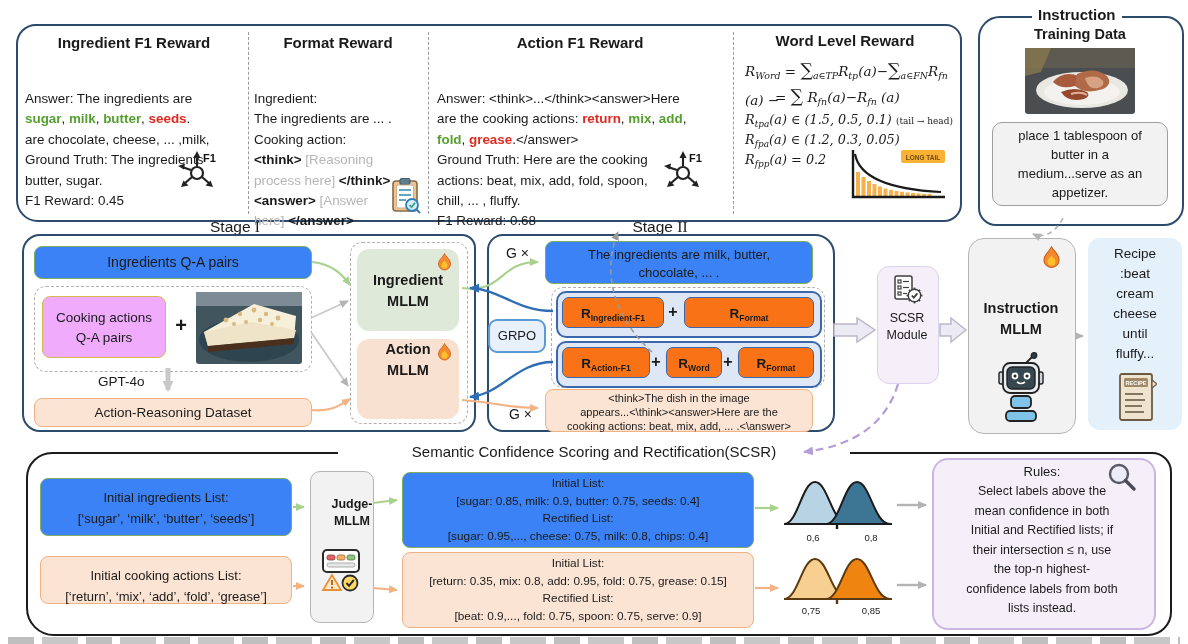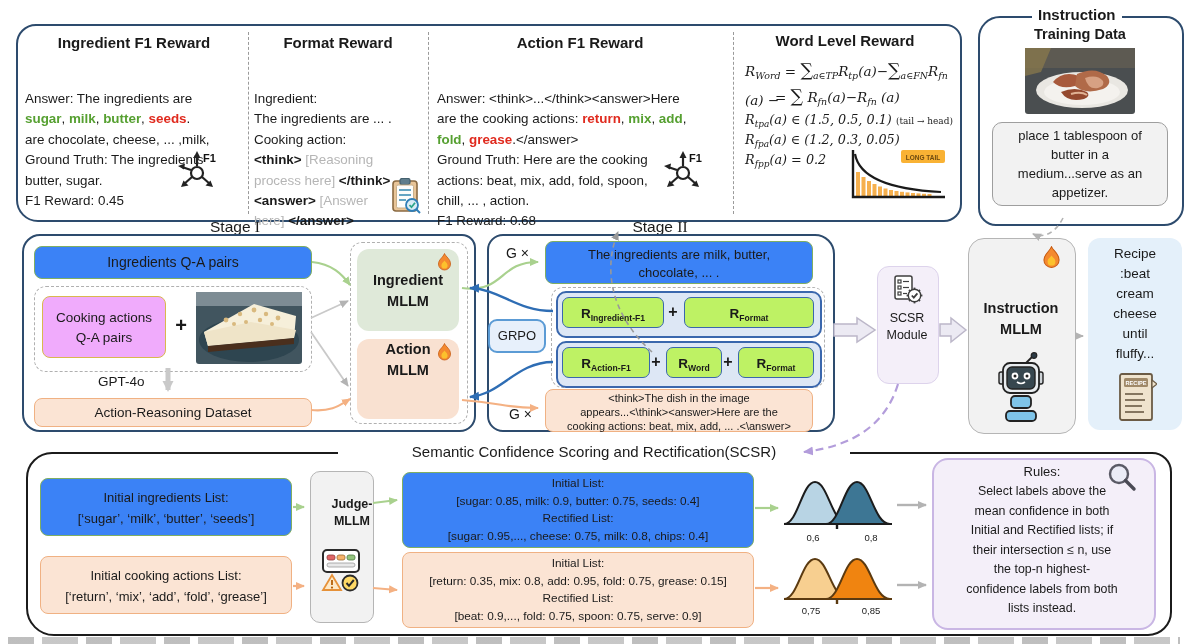--- a/index.html
+++ b/index.html
@@ -20,21 +20,21 @@
   .tk-sub{font-style:italic;font-size:0.70em;vertical-align:-0.28em;}
   .tk-sum{font-style:normal;font-size:1.3em;}
   .tk-small{font-size:0.70em;}
   .math{font-family:"DejaVu Serif",serif;font-size:13.5px;line-height:24px;}
   .math2{font-family:"DejaVu Serif",serif;font-size:12.8px;line-height:20px;}
   .greenbox{background:#3b82f6;border:1.6px solid #7fae63;border-radius:8px;}
   .orangebox{background:#fbe4d4;border:1.6px solid #f0b183;border-radius:8px;}
   .yellowbox{background:#f0abfc;border:1.6px solid #d9b84e;border-radius:8px;}
   .dashbox{border:1.7px dashed #b0b0b0;border-radius:12px;}
   .bluerow{background:#dde7f5;border:2px solid #3a67ad;border-radius:10px;}
-  .bluecell{background:#bef264;border:1.8px solid #3a67ad;border-radius:7px;text-align:center;}
+  .bluecell{background:#f97316;border:1.8px solid #3a67ad;border-radius:7px;text-align:center;}
   .rb{font-weight:700;font-size:13.5px;}
   .rsub{font-weight:700;font-size:8.6px;vertical-align:-3px;}
   .plus{font-weight:700;font-size:16px;text-align:center;}
   .graybox{background:#f2f2f2;border:1.6px solid #b5b5b5;}
   .lavbox{background:#f4eff9;}
   .ln{white-space:nowrap;}
   .rn{font-family:"Liberation Serif",serif;}
   .whitebg{background:#fff;padding:0 6px;}
 </style>
 </head>
@@ -103,21 +103,21 @@
     </svg>
   </div>
 
   <div class="ab sec-title" style="left:432px;top:34px;width:296px;">Action F1 Reward</div>
   <div class="ab body13" style="left:437px;top:57px;width:292px;">
     <div class="ln">Answer: &lt;think&gt;...&lt;/think&gt;&lt;answer&gt;Here</div>
     <div class="ln"><span class="tk-n">are the cooking actions: </span><span class="tk-bad">return</span><span class="tk-n">, </span><span class="tk-good">mix</span><span class="tk-n">, </span><span class="tk-good">add</span><span class="tk-n">,</span></div>
     <div class="ln"><span class="tk-good">fold</span><span class="tk-n">, </span><span class="tk-bad">grease</span><span class="tk-n">.&lt;/answer&gt;</span></div>
     <div class="ln">Ground Truth: Here are the cooking</div>
     <div class="ln">actions: beat, mix, add, fold, spoon,</div>
-    <div class="ln">chill, ... , action.</div>
+    <div class="ln">chill, ... , fluffy.</div>
     <div class="ln">F1 Reward: 0.68</div>
   </div>
   <div class="ab" style="left:664px;top:148px;">
     <svg width="44" height="44" viewBox="0 0 44 44">
       <g stroke="#222" stroke-width="2.2" fill="none">
         <circle cx="19" cy="25" r="6"></circle>
         <line x1="19" y1="18" x2="19" y2="8"></line>
         <line x1="14" y1="29" x2="6" y2="36"></line>
         <line x1="24" y1="29" x2="32" y2="36"></line>
         <line x1="13" y1="22" x2="4" y2="19"></line>
@@ -368,21 +368,21 @@
     </svg>
   </div>
 
   <div class="ab" style="left:26px;top:452px;width:1142px;height:180px;border:2.2px solid #1b1b1b;border-radius:26px 20px 24px 28px;background:#fff;"></div>
   <div class="ab whitebg ctr" style="left:338px;top:443px;width:500px;font-size:15px;z-index:3;">Semantic Confidence Scoring and Rectification(SCSR)</div>
 
   <div class="ab greenbox ctr" style="left:40px;top:478px;width:252px;height:58px;font-size:13px;line-height:21px;padding-top:8px;box-sizing:border-box;">
       <div class="ln">Initial ingredients List:</div>
       <div class="ln">[‘sugar’, ‘milk’, ‘butter’, ‘seeds’]</div>
     </div>
-  <div class="ab orangebox ctr" style="left:40px;top:556px;width:252px;height:58px;font-size:13px;line-height:21px;padding-top:8px;box-sizing:border-box;">
+  <div class="ab orangebox ctr" style="left:40px;top:556px;width:252px;height:48px;font-size:13px;line-height:21px;padding-top:8px;box-sizing:border-box;">
       <div class="ln">Initial cooking actions List:</div>
       <div class="ln">[‘return’, ‘mix’, ‘add’, ‘fold’, ‘grease’]</div>
     </div>
 
   <div class="ab graybox" style="left:310px;top:471px;width:62px;height:150px;border-radius:10px;"></div>
   <div class="ab ctr" style="left:321px;top:496px;width:62px;font-size:12.5px;font-weight:700;line-height:17px;">
       <div class="ln">Judge-</div>
       <div class="ln">MLLM</div>
     </div>
   <div class="ab" style="left:321px;top:548px;">

